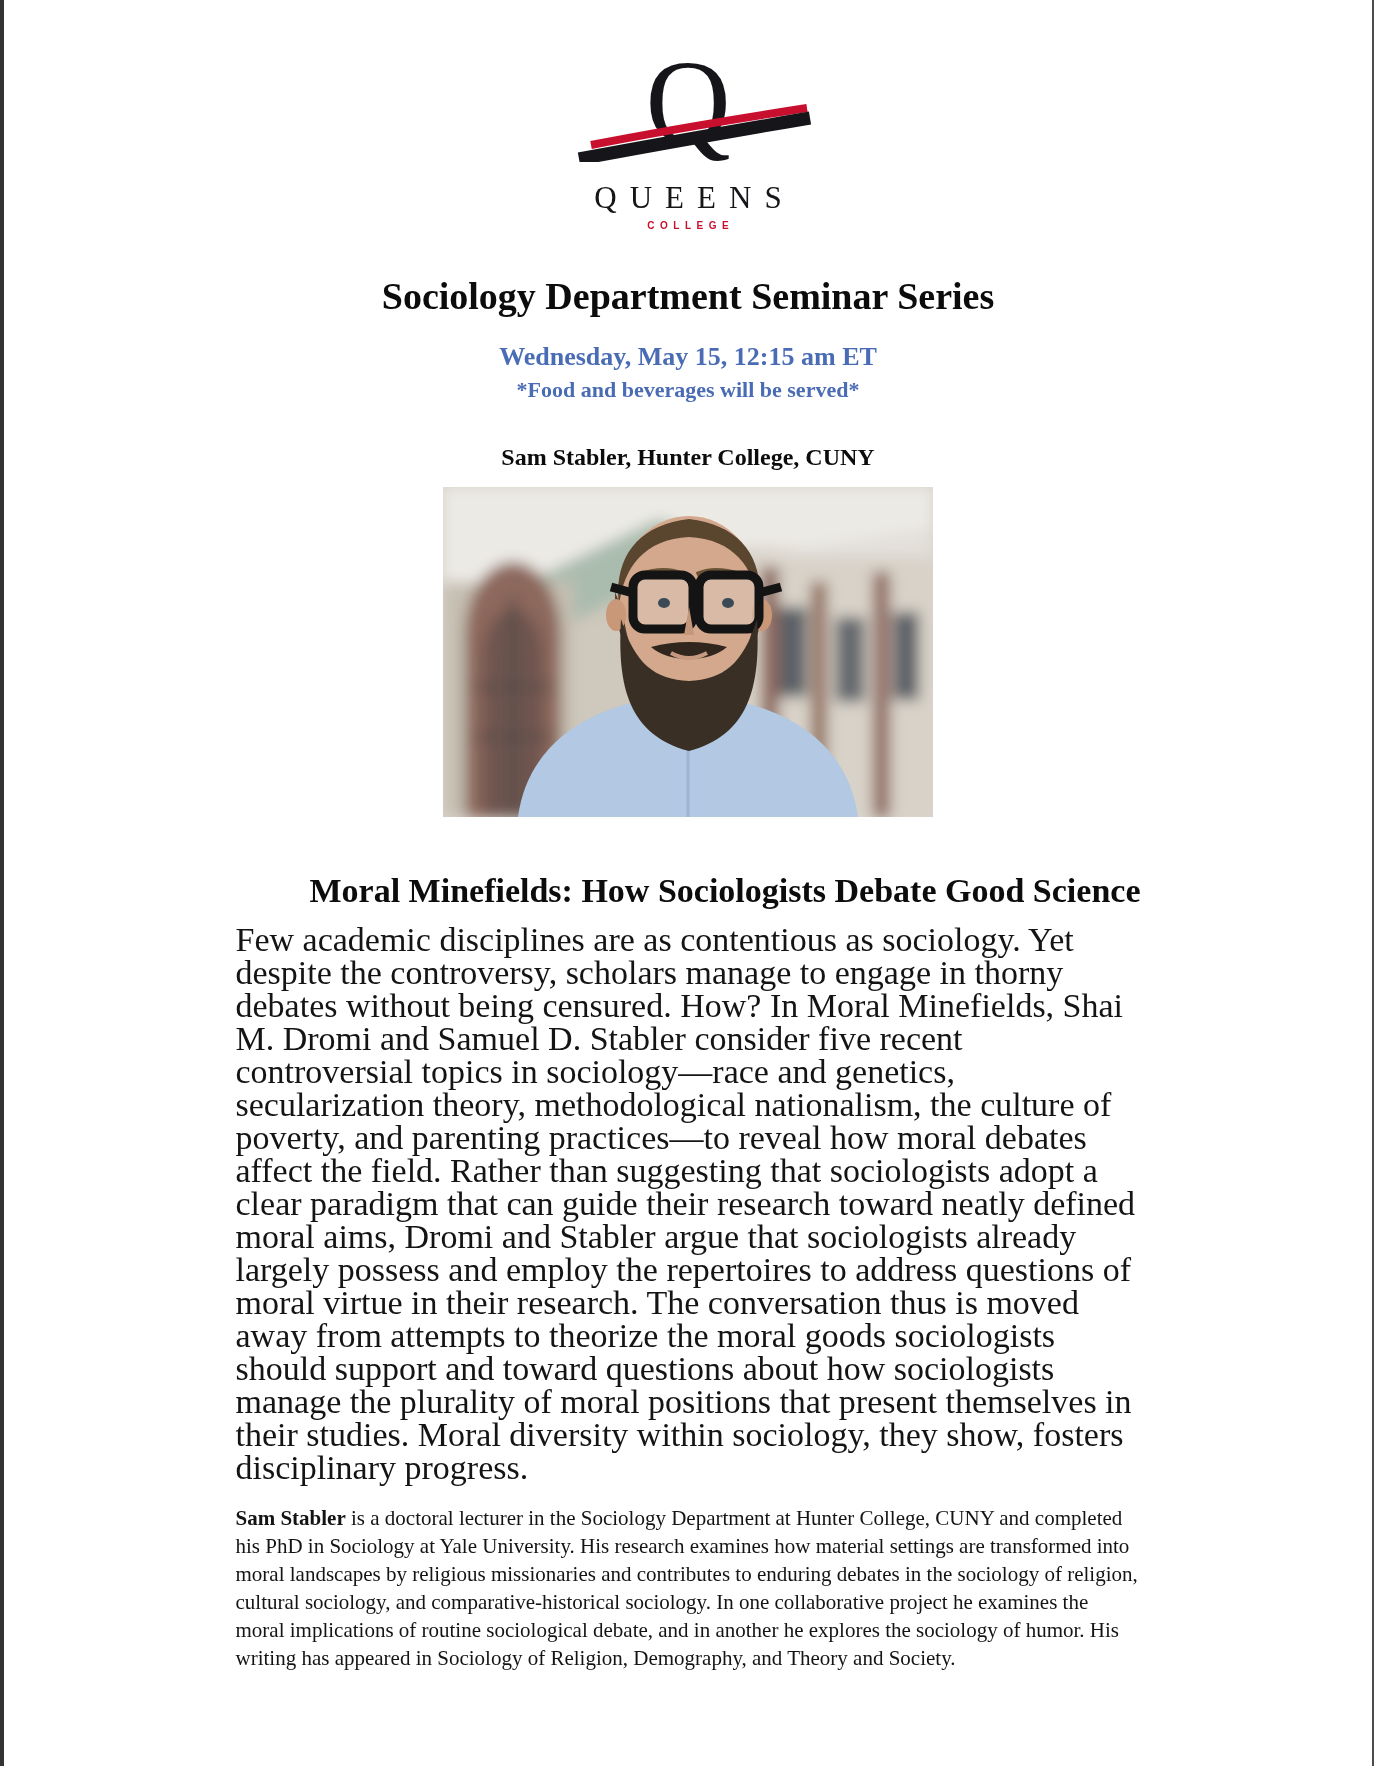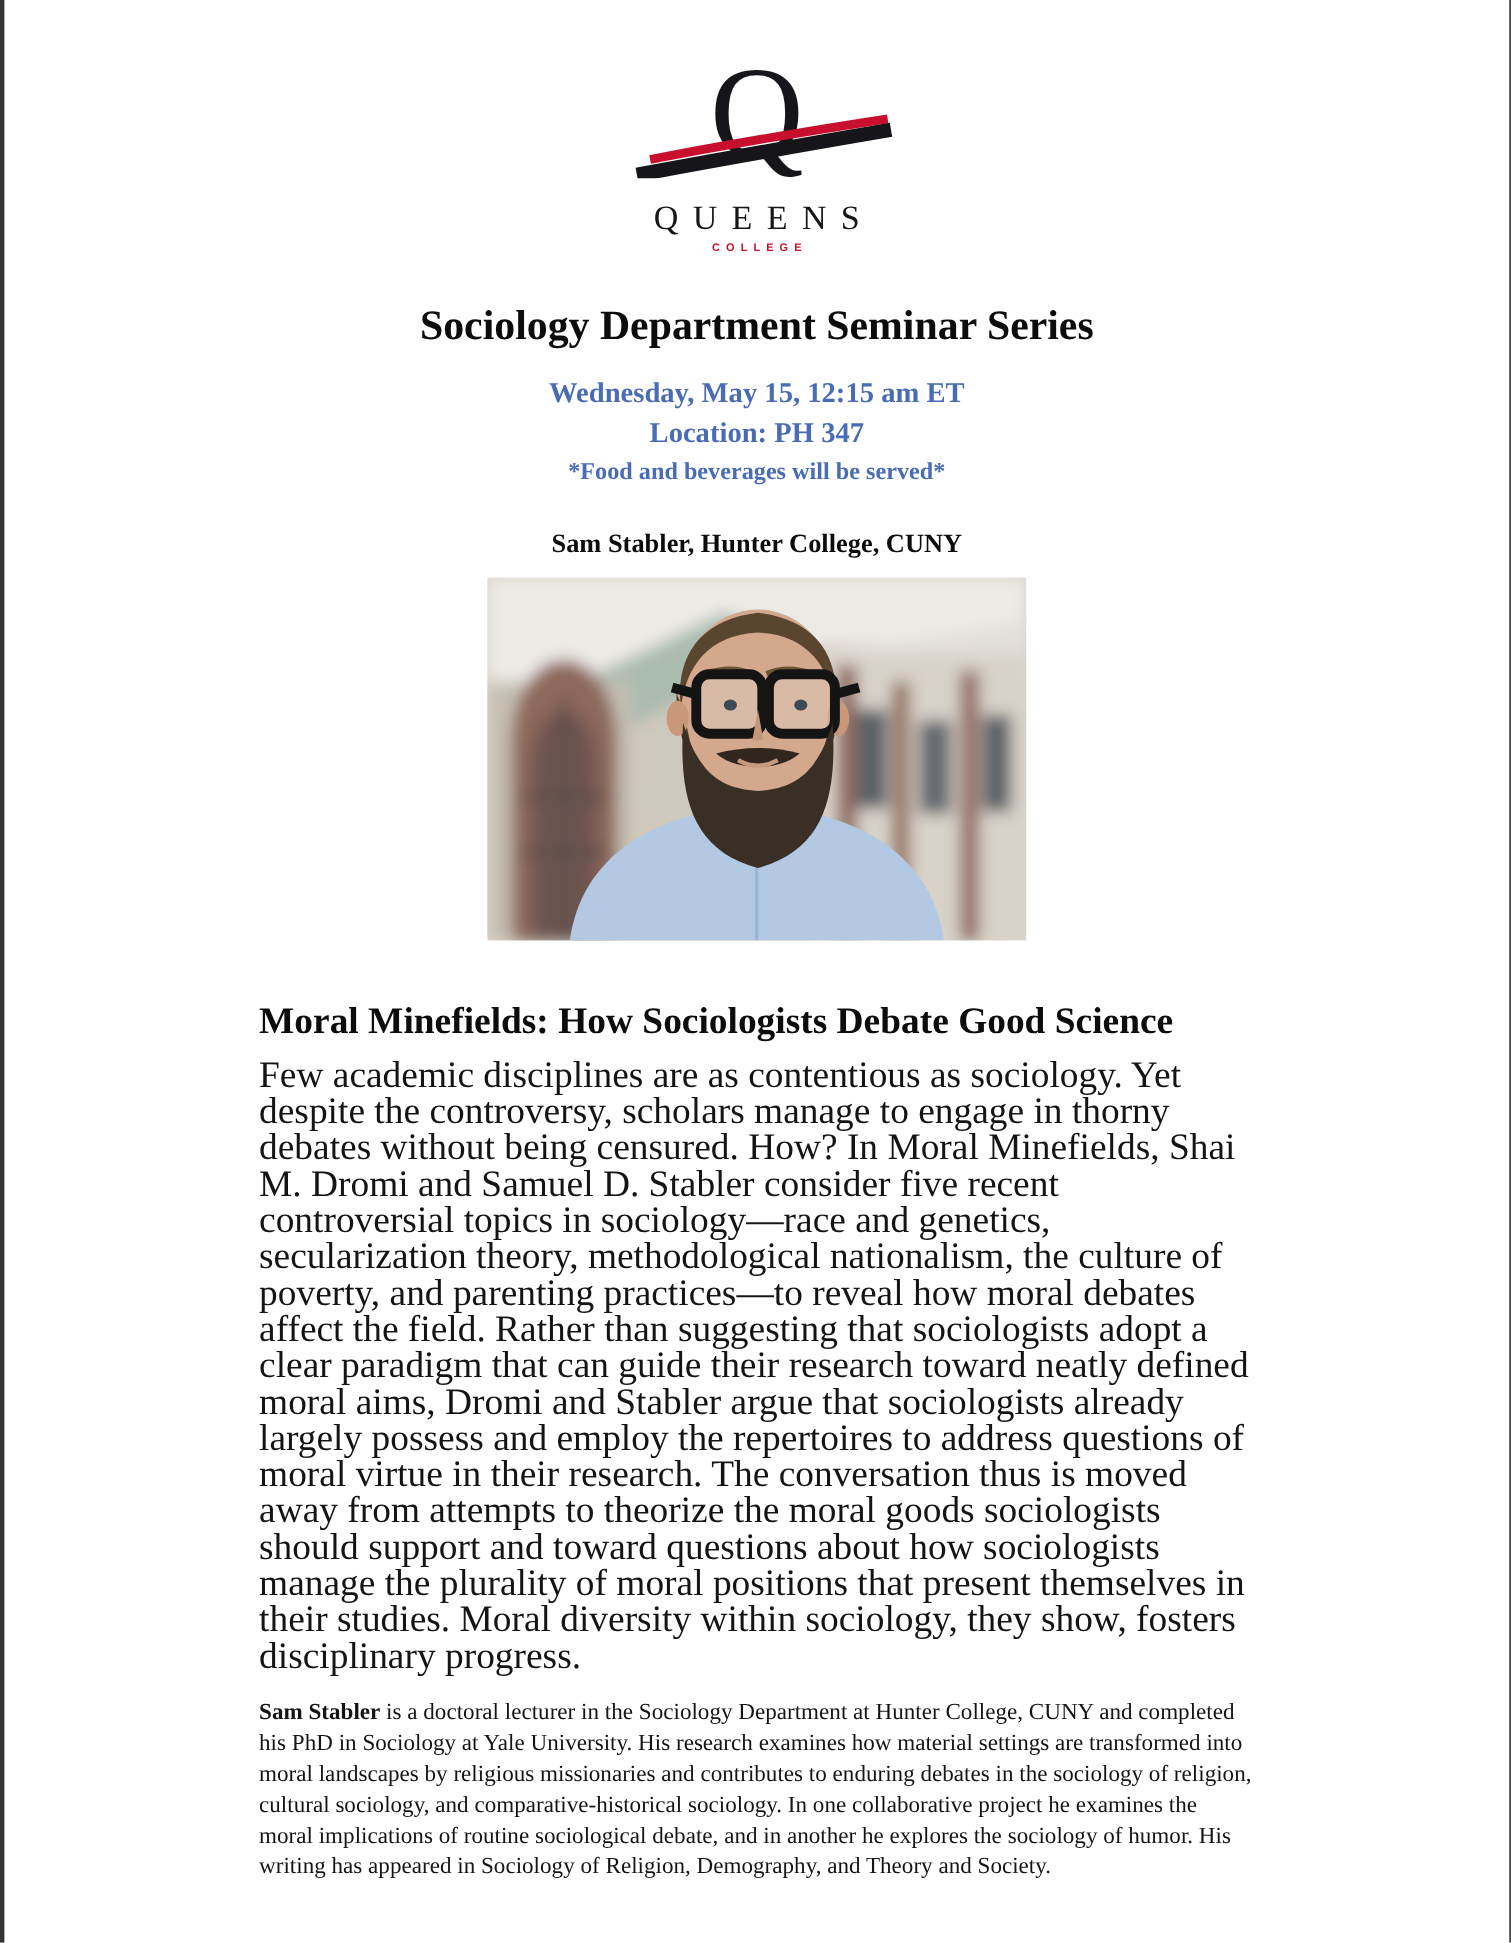--- a/index.html
+++ b/index.html
@@ -40,21 +40,21 @@
   .event-line1 { font-weight: bold; font-size: 26px; line-height: 1.45; }
   .event-line2 { font-weight: bold; font-size: 26px; line-height: 1.45; }
   .event-line3 { font-weight: bold; font-size: 22px; line-height: 1.4; }
   .speaker-line {
     text-align: center; font-weight: bold; font-size: 24px;
     margin-top: 38px; color: #0c0c0c;
   }
   .photo-wrap { display: flex; justify-content: center; margin-top: 16px; }
   .photo { width: 490px; height: 330px; display: block; }
   .talk-title {
-    text-align: left; font-weight: bold; font-size: 34px;
+    text-align: right; font-weight: bold; font-size: 34px;
     line-height: 1.3; margin-top: 52px; color: #0c0c0c;
   }
   .abstract {
     font-size: 34px; line-height: 33px; margin-top: 10px;
     text-align: left; color: #141414;
   }
   .bio {
     font-size: 21px; line-height: 28px; margin-top: 20px;
     text-align: left; color: #141414;
   }
@@ -78,21 +78,20 @@
     <div class="logo-name">QUEENS</div>
     <div class="logo-college">COLLEGE</div>
   </div>
 
   <div class="content">
 
     <div class="seminar-title">Sociology Department Seminar Series</div>
 
     <div class="event-block">
       <div class="event-line1">Wednesday, May 15, 12:15 am ET</div>
-      <div class="event-line2">Location: PH 347</div>
       <div class="event-line3">*Food and beverages will be served*</div>
     </div>
 
     <div class="speaker-line">Sam Stabler, Hunter College, CUNY</div>
 
     <div class="photo-wrap">
       <svg class="photo" viewBox="0 0 490 330" aria-hidden="true">
         <defs>
           <filter id="bgblur" x="-10%" y="-10%" width="120%" height="120%">
             <feGaussianBlur stdDeviation="7"></feGaussianBlur>

